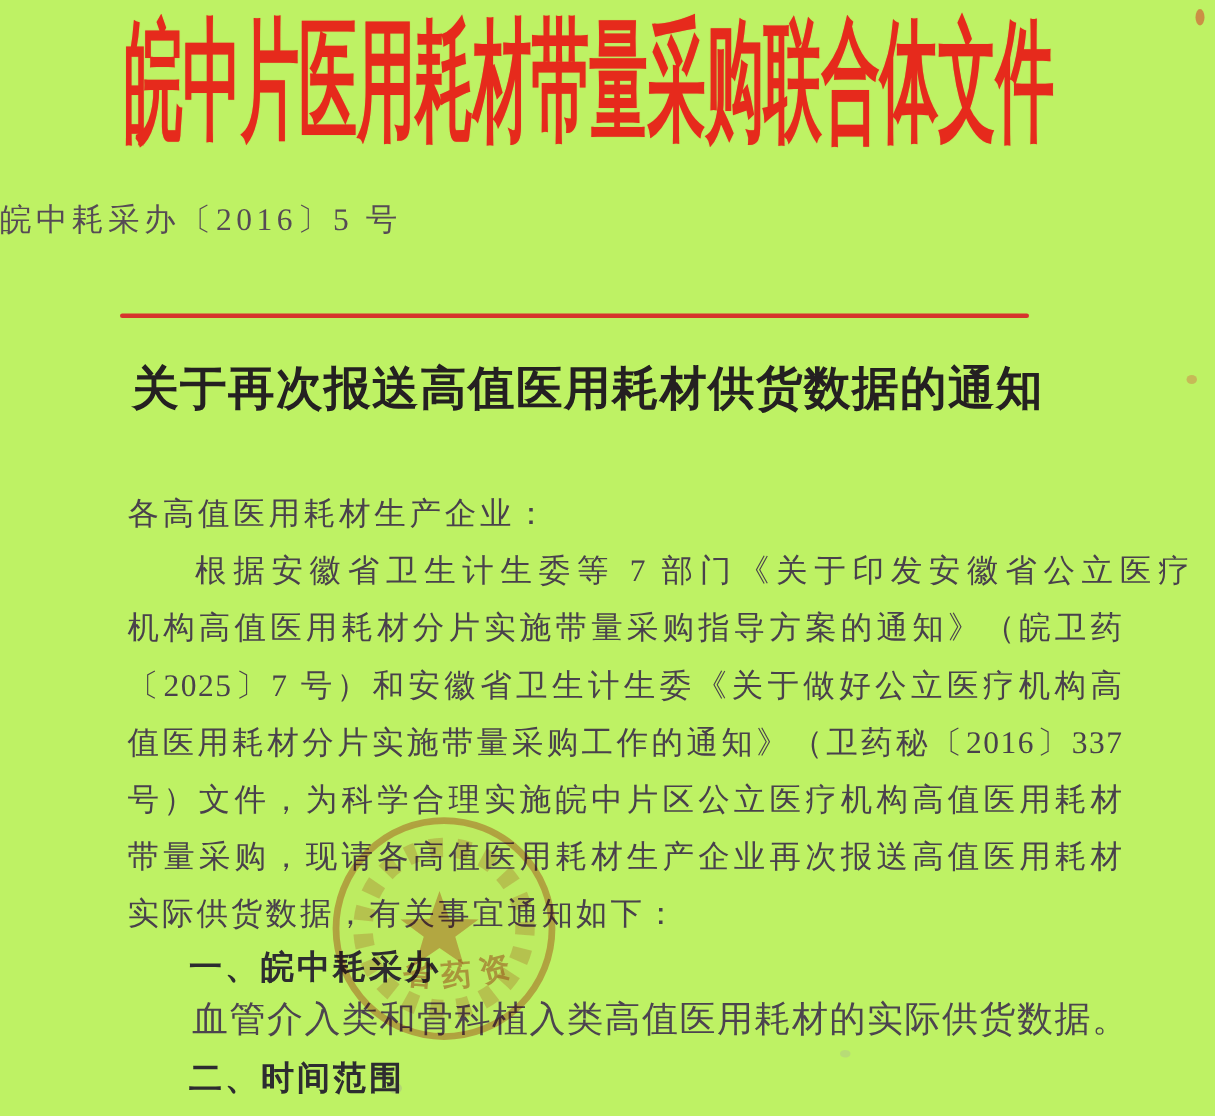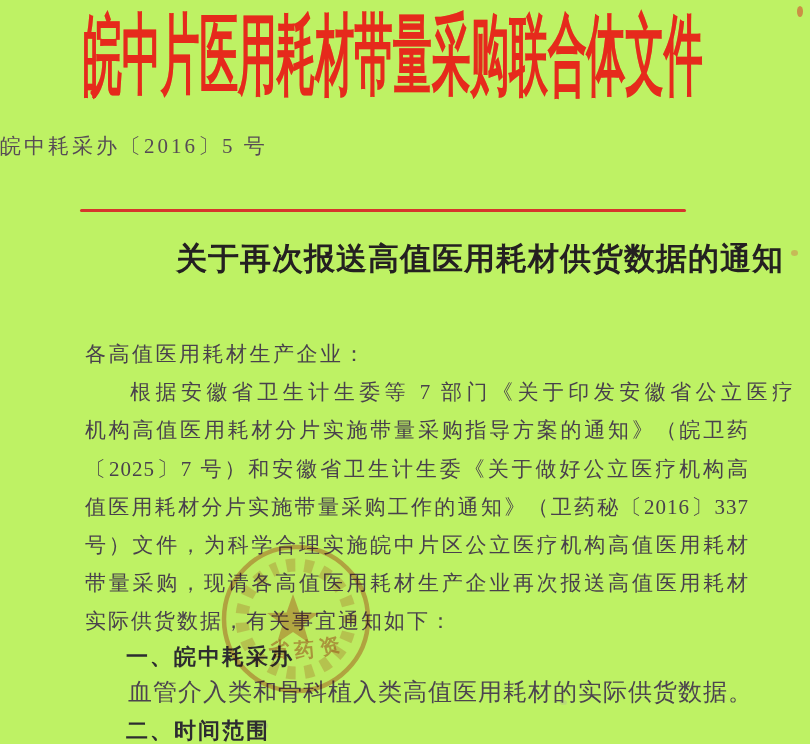--- a/index.html
+++ b/index.html
@@ -38,29 +38,29 @@
     position:absolute;left:0;top:133px;width:788px;
     font-size:21px;line-height:1.3;
     letter-spacing:3px;color:#564b55;
   }
   .red-rule{
     position:absolute;left:80px;top:209px;width:606px;height:3px;
     background:#d6352c;border-radius:2px;
   }
   .title{
     position:absolute;left:0;top:240px;width:784px;margin:0;
-    text-align:right;font-size:31px;line-height:1.2;font-weight:bold;
+    text-align:center;font-size:31px;line-height:1.2;font-weight:bold;
     letter-spacing:1px;color:#242021;
     font-family:Liberation Serif, serif;
   }
 
   
   .ln{
     position:absolute;font-size:21px;line-height:1.05;
-    color:#49414c;letter-spacing:2.5px;white-space:nowrap;margin-top:12px;
+    color:#49414c;letter-spacing:2.5px;white-space:nowrap;
   }
   .fill{
     left:85px;width:664px;white-space:normal;
     letter-spacing:1px;
     text-align:justify;text-align-last:justify;
   }
   .indent{padding-left:45px;}
   .ln.heading{
     left:126px;font-size:22px;font-weight:bold;letter-spacing:2px;
     color:#2d2c30;

